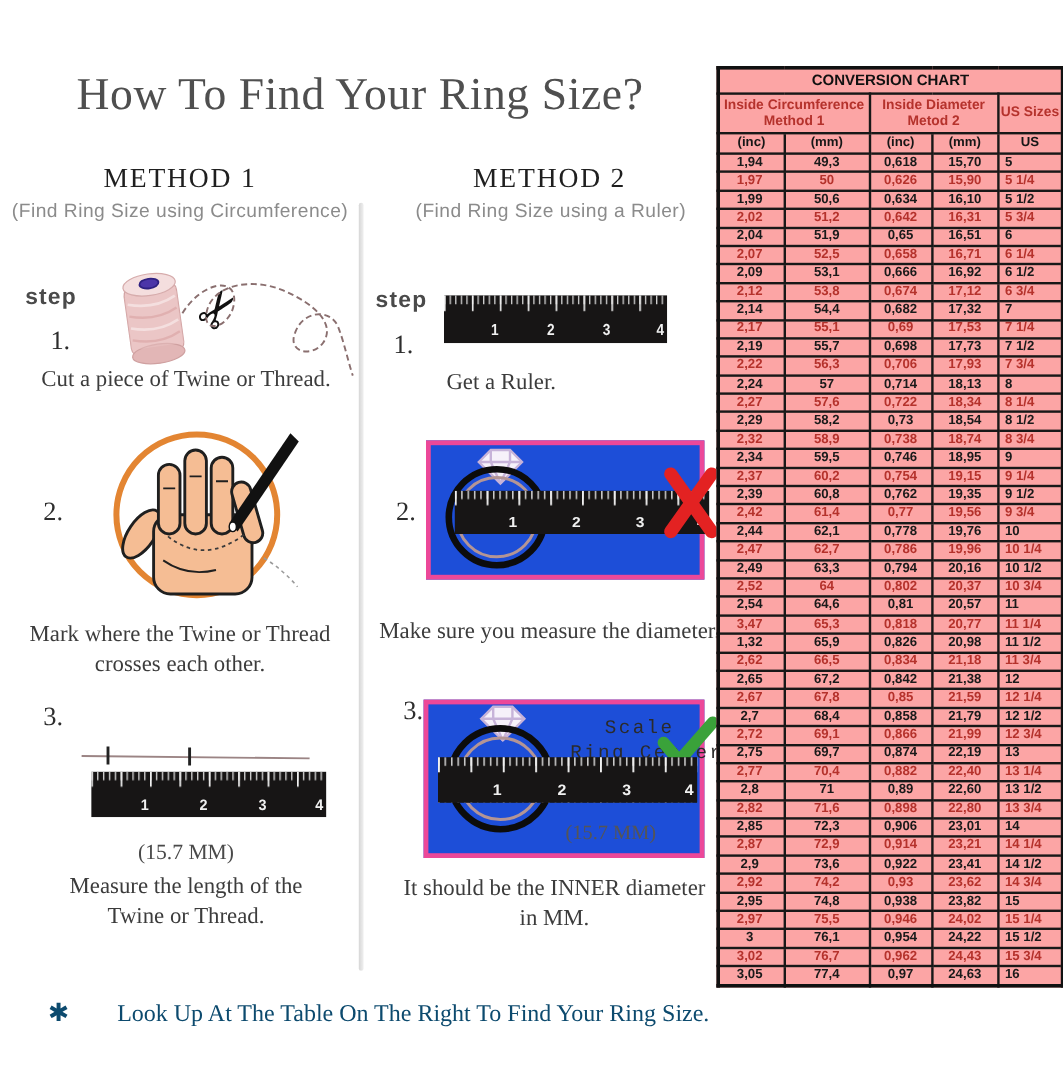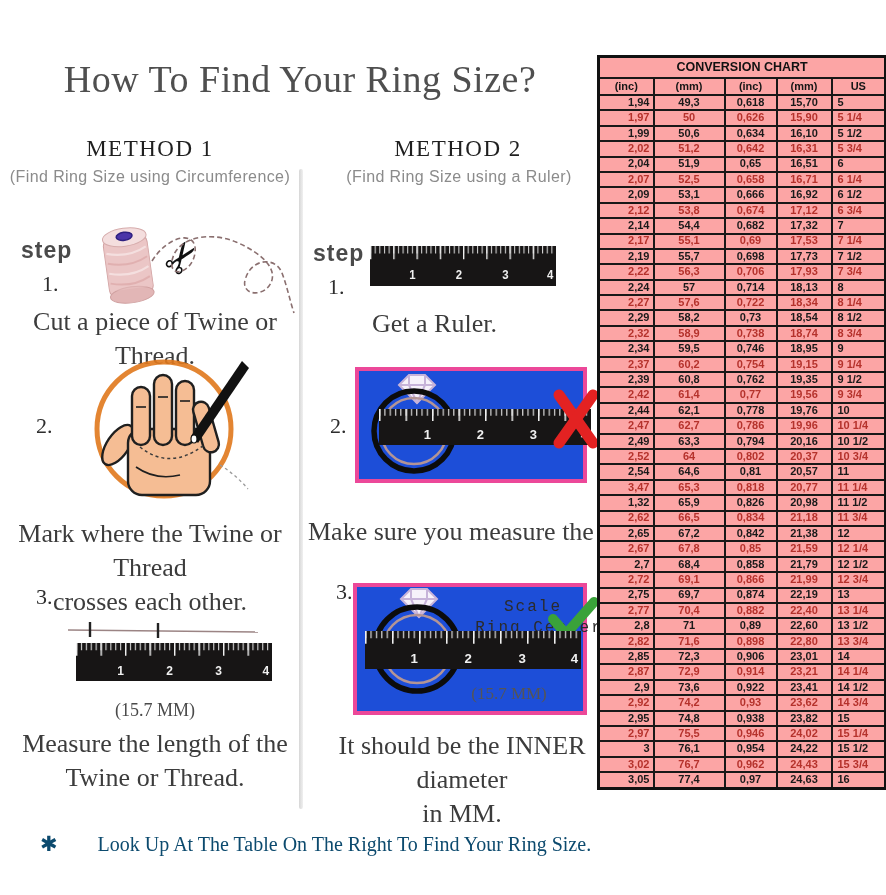--- a/index.html
+++ b/index.html
@@ -17,32 +17,32 @@
            font-family:"Liberation Sans", sans-serif; font-size:16px; color:#8b8b8b;
            letter-spacing:0.4px; }
   .m1-sub { left:-6px;  top:149px; }
   .m2-sub { left:303px; top:149px; }
 
   .divider { position:absolute; left:299px; top:150px; width:4px; height:640px;
              background:linear-gradient(to right,#d6d6d6,#f0f0f0); border-radius:2px; }
 
   
   .step-label { position:absolute; font-family:"Liberation Sans", sans-serif;
-                font-size:23px; font-weight:bold; color:#4a4a4a; letter-spacing:1px; }
+                font-size:19px; font-weight:bold; color:#4a4a4a; letter-spacing:1px; }
   .m1-step { left:21px;  top:218px; }
   .m2-step { left:313px; top:221px; }
   .step-num { position:absolute; font-size:22px; color:#2d2d2d; }
   .m1-n1 { left:42px;  top:252px; }
   .m1-n2 { left:36px;  top:394px; }
   .m1-n3 { left:36px;  top:565px; }
   .m2-n1 { left:328px; top:255px; }
   .m2-n2 { left:330px; top:394px; }
   .m2-n3 { left:336px; top:560px; }
 
-  .caption { position:absolute; font-size:26px; color:#3c3c3c; text-align:center; line-height:1.3; }
+  .caption { position:absolute; font-size:19px; color:#3c3c3c; text-align:center; line-height:1.3; }
   .m1-cap1 { left:0;   top:286px; width:310px; }
   .m1-cap2 { left:0;   top:498px; width:300px; }
   .m1-note { left:0;   top:680px; width:310px; font-size:18px; color:#4a4a4a; }
   .m1-cap3 { left:0;   top:708px; width:310px; }
   .m2-cap1 { left:372px; top:288px; width:220px; text-align:left; }
   .m2-cap2 { left:308px; top:496px; width:300px; white-space:nowrap; }
   .m2-cap3 { left:312px; top:710px; width:300px; }
 
   
   .illus { position:absolute; }
@@ -62,21 +62,21 @@
 
   
   table.conv { position:absolute; left:597px; top:36px; width:287px;
                border-collapse:collapse; table-layout:fixed; background:#fca5a5;
                border:3px solid #111; font-family:"Liberation Sans", sans-serif; }
   .conv th, .conv td { border:2px solid #181818; padding:0; line-height:1.05; }
   .conv .t-title th { font-size:12.5px; font-weight:bold; color:#111; height:19px; text-align:center; }
   .conv .t-group th { color:#b5322c; font-size:11.5px; font-weight:bold; height:31px; text-align:center; }
   .conv .t-sub th   { font-size:11px; font-weight:bold; color:#161616; height:15px; text-align:center; }
   .conv tbody td { font-size:11px; font-weight:bold; color:#1a1a1a; height:13.4px; }
-  .conv tbody td.c0 { text-align:right; padding-right:3px; }
+  .conv tbody td.c0 { text-align:center; padding-right:3px; }
   .conv tbody td.c1, .conv tbody td.c2, .conv tbody td.c3 { text-align:center; }
   .conv tbody td.c4 { text-align:left; padding-left:5px; }
   .conv tbody tr.red-row td { color:#b5322c; }
 
   .mono { font-family:"Liberation Mono", monospace; }
   .hidden-defs { position:absolute; width:0; height:0; }
 </style>
 </head>
 <body>
 
@@ -243,20 +243,31 @@
       <col style="width:55px">
         <col style="width:71px">
         <col style="width:52px">
         <col style="width:55px">
         <col style="width:54px">
     </colgroup>
     <thead>
       <tr class="t-title">
         <th colspan="5">CONVERSION CHART</th>
       </tr>
+      <tr class="t-group">
+        <th colspan="2">
+          <div>Inside Circumference</div>
+          <div>Method 1</div>
+        </th>
+        <th colspan="2">
+          <div>Inside Diameter</div>
+          <div>Metod 2</div>
+        </th>
+        <th>US Sizes</th>
+      </tr>
       <tr class="t-sub">
         <th>(inc)</th>
         <th>(mm)</th>
         <th>(inc)</th>
         <th>(mm)</th>
         <th>US</th>
       </tr>
     </thead>
     <tbody>
         <tr>

